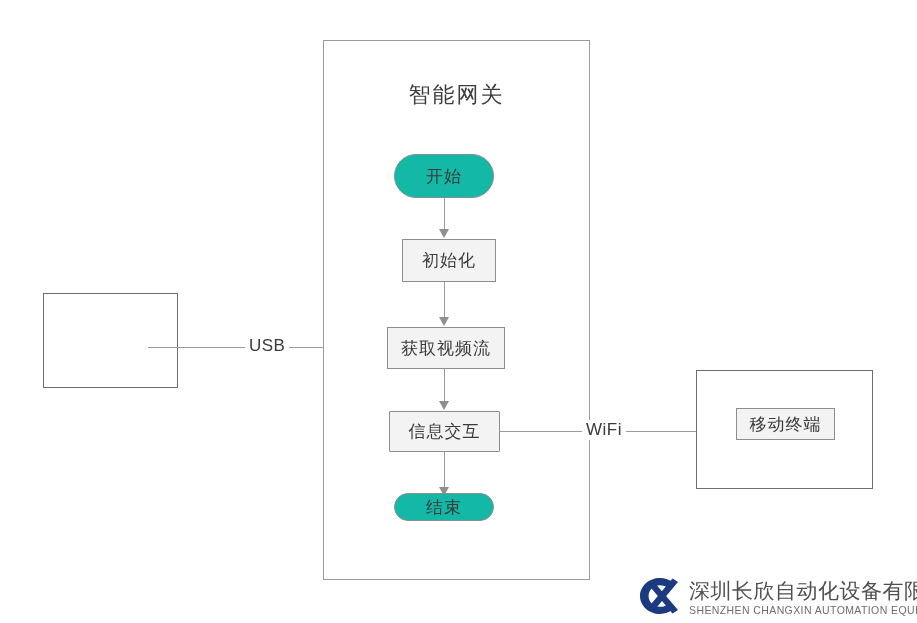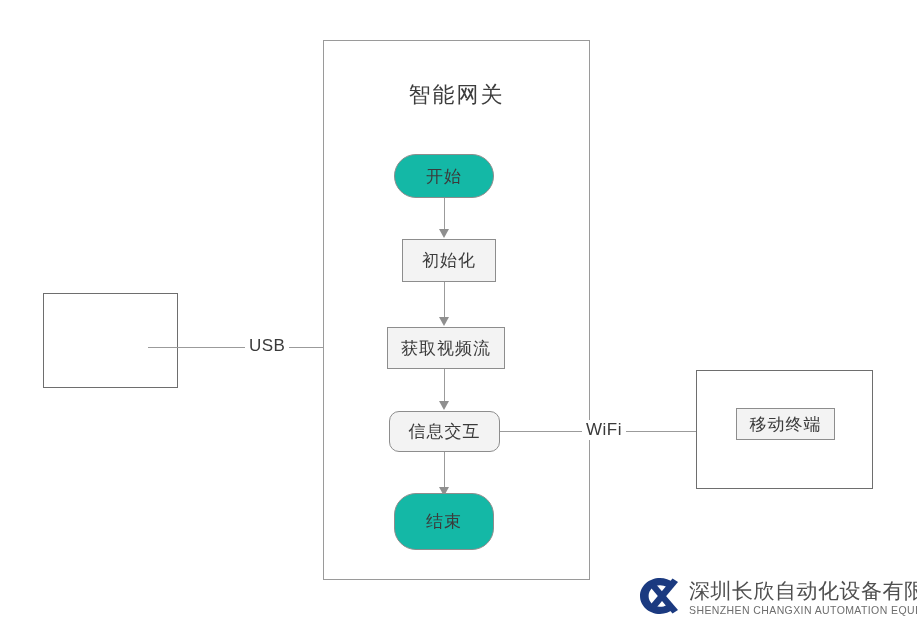--- a/index.html
+++ b/index.html
@@ -26,21 +26,21 @@
     align-items: center;
     justify-content: center;
     background: #f3f3f3;
     border: 1px solid #8d8d8d;
     color: #3b3b3b;
     font-size: 17px;
     letter-spacing: 1px;
     white-space: nowrap;
   }
   .node.stadium { border-radius: 22px; background: #14b8a6; }
-  .node.rounded { border-radius: 10px; background: #f3f3f3; }
+  .node.rounded { border-radius: 1px; background: #f3f3f3; }
   .node.rect    { border-radius: 0; }
 
   
   .container-box {
     position: absolute;
     box-sizing: border-box;
     background: #ffffff;
     border: 1.4px solid #6e6e6e;
   }
   .gateway-box {
@@ -154,21 +154,21 @@
   <div class="vline" style="left:444px; top:369px; height:34px;"></div>
   <div class="arrow-down" style="left:438.5px; top:401px;"></div>
 
   <div class="node rounded" style="left:389px; top:411px; width:111px; height:41px;">
     <span>信息交互</span>
   </div>
 
   <div class="vline" style="left:444px; top:452px; height:38px;"></div>
   <div class="arrow-down" style="left:438.5px; top:487px;"></div>
 
-  <div class="node stadium" style="left:394px; top:493px; width:100px; height:57px;">
+  <div class="node stadium" style="left:394px; top:493px; width:100px; height:28px;">
     <span>结束</span>
   </div>
 
   <div class="hline" style="left:500px; top:431px; width:236px;"></div>
   <div class="arrow-right" style="left:727px; top:425.5px;"></div>
   <div class="edge-label" style="left:582px; top:420px;">WiFi</div>
 
   <div class="container-box" style="left:696px; top:370px; width:177px; height:119px;"></div>
 
   <div class="node rect" style="left:736px; top:408px; width:99px; height:32px;">

